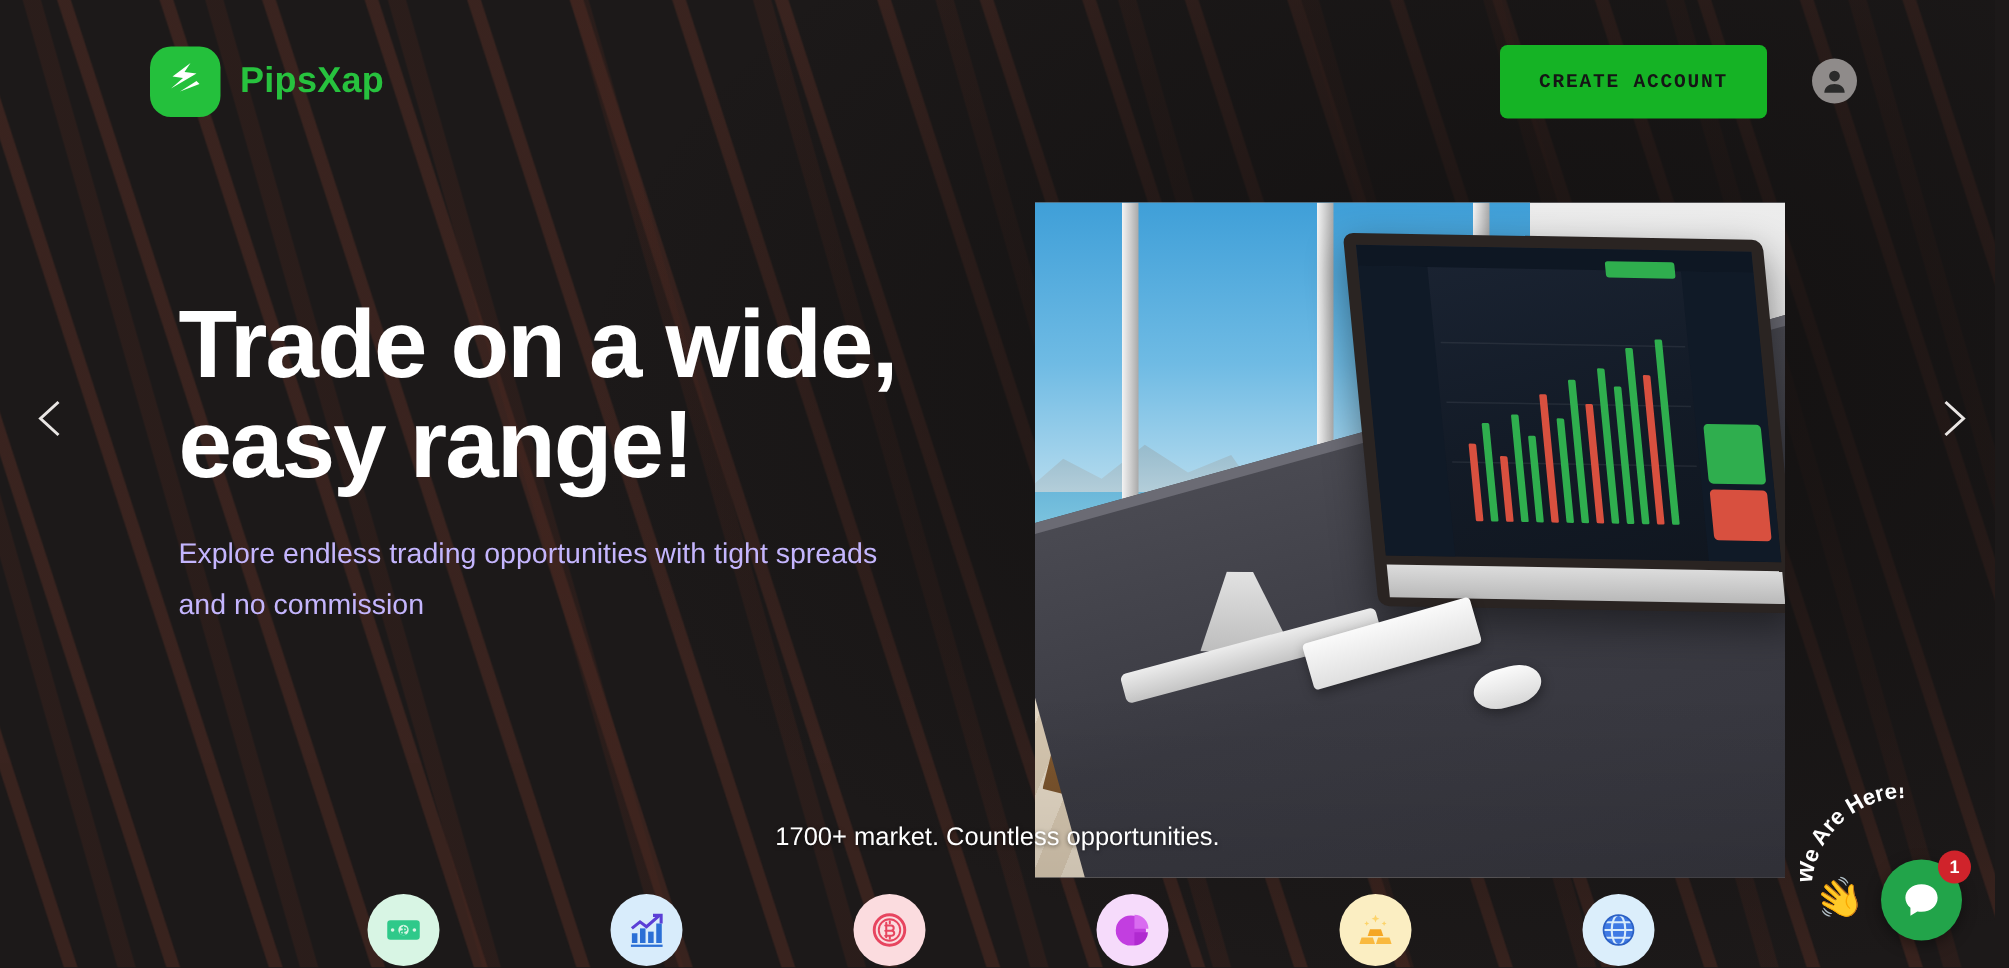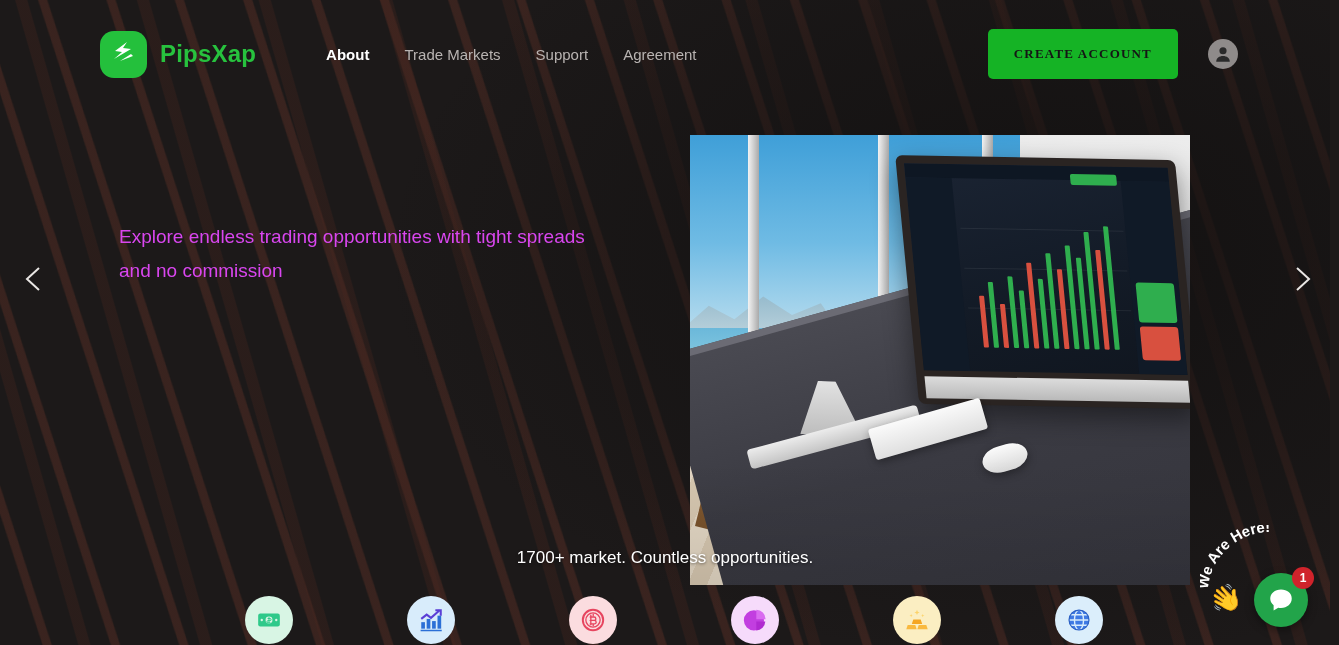--- a/index.html
+++ b/index.html
@@ -61,21 +61,21 @@
 
   .nav { display:flex; align-items:center; gap:35px; margin-left:70px; }
   .nav a { font-size:15px; color:#b9b4b2; text-decoration:none; white-space:nowrap; }
   .nav a.active { color:#ffffff; font-weight:bold; }
 
   .header-right { margin-left:auto; display:flex; align-items:center; gap:30px; }
   .cta-btn {
     background:#15b325; color:#151515;
     border:none; border-radius:5px;
     font-size:13px; font-weight:bold; letter-spacing:1.2px;
-    padding:17px 26px; cursor:pointer; font-family:Liberation Serif, serif;
+    padding:17px 26px; cursor:pointer; font-family:Liberation Mono, monospace;
   }
   .avatar-btn {
     width:30px; height:30px; border-radius:50%;
     background:#8f8b8a; display:flex; align-items:center; justify-content:center;
     cursor:pointer; flex:none;
   }
 
   
   .arrow {
     position:absolute; top:262px; width:34px; height:34px;
@@ -85,21 +85,21 @@
   .arrow.left { left:16px; }
   .arrow.right { right:10px; }
 
   
   .hero-text { position:absolute; left:119px; top:196px; width:560px; z-index:15; }
   .hero-title {
     color:#fff; font-size:64px; font-weight:bold;
     line-height:1.04; letter-spacing:-1.2px;
   }
   .hero-sub {
-    margin-top:24px; color:#d946ef; font-size:19px; line-height:1.78; max-width:500px;
+    margin-top:24px; color:#c4b5fd; font-size:19px; line-height:1.78; max-width:500px;
   }
   .discover-btn {
     margin-top:38px; display:inline-block;
     border:1.6px solid #1faa2c; border-radius:5px;
     color:#ffffff; background:transparent;
     font-size:12.5px; font-weight:bold; letter-spacing:1.1px;
     padding:16px 23px; cursor:pointer; font-family:inherit;
   }
 
   
@@ -289,26 +289,20 @@
     <div class="brand">
       <div class="logo-box">
         <svg width="26" height="28" viewBox="0 0 26 28" aria-hidden="true">
           <path d="M16 2 L4 11 L11 12 L3 19 L20 9 L12 8 Z" fill="#ffffff"></path>
           <path d="M20 14 L9 21 L22 16 Z" fill="#ffffff"></path>
         </svg>
       </div>
       <span class="brand-name">PipsXap</span>
     </div>
 
-    <nav class="nav">
-      <a href="#" class="active">About</a>
-      <a href="#">Trade Markets</a>
-      <a href="#">Support</a>
-      <a href="#">Agreement</a>
-    </nav>
 
     <div class="header-right">
       <button class="cta-btn">CREATE ACCOUNT</button>
       <div class="avatar-btn">
         <svg width="22" height="22" viewBox="0 0 24 24" aria-hidden="true">
           <circle cx="12" cy="8.4" r="3.9" fill="#2a2a2a"></circle>
           <path d="M4.6 20.5c0-4.1 3.3-6.4 7.4-6.4s7.4 2.3 7.4 6.4z" fill="#2a2a2a"></path>
         </svg>
       </div>
     </div>
@@ -319,20 +313,24 @@
       <path d="M15 3 L3 14 L15 25" fill="none" stroke="#e9e6e4" stroke-width="2"></path>
     </svg>
   </div>
   <div class="arrow right">
     <svg width="18" height="28" viewBox="0 0 18 28" aria-hidden="true">
       <path d="M3 3 L15 14 L3 25" fill="none" stroke="#e9e6e4" stroke-width="2"></path>
     </svg>
   </div>
 
   <div class="hero-text">
+    <h1 class="hero-title">
+      <span>Trade on a wide,</span><br>
+      <span>easy range!</span>
+    </h1>
     <p class="hero-sub">Explore endless trading opportunities with tight spreads and no commission</p>
   </div>
 
   <div class="hero-img">
     <div class="scene">
       <div class="wall"></div>
 
       <div class="view">
         <div class="sky"></div>
         <div class="mountain"></div>

